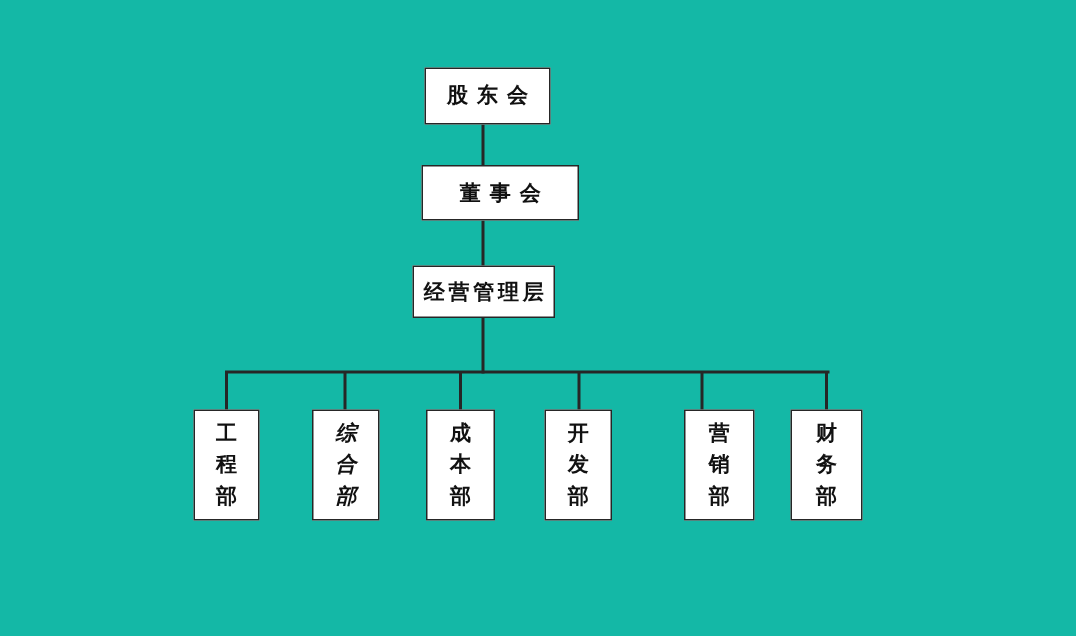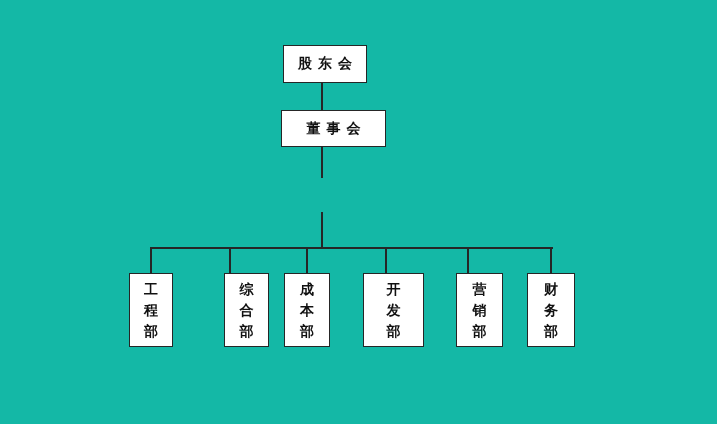--- a/index.html
+++ b/index.html
@@ -39,23 +39,23 @@
   
   .dept { top: 273px; height: 74px; }
   .dept .lbl {
     width: 15px;
     line-height: 21px;
     text-align: center;
     word-break: break-all;
     letter-spacing: 0;
   }
   .dept-1 { left: 129px; width: 44px; }
-  .dept-2 { left: 224px; width: 45px; }
+  .dept-2 { left: 208px; width: 45px; font-style: italic; }
   .dept-3 { left: 284px; width: 46px; justify-content: center; }
-  .dept-4 { left: 363px; width: 61px; }
+  .dept-4 { left: 363px; width: 45px; }
   .dept-5 { left: 456px; width: 47px; }
   .dept-6 { left: 527px; width: 48px; }
 
   
   .line {
     position: absolute;
     background: #262626;
     z-index: 1;
   }
   .vline { width: 2px; }
@@ -82,20 +82,23 @@
   </div>
 
   <div class="line vline v-shareholders-board"></div>
 
   <div class="node node-board">
     <span class="lbl">董事会</span>
   </div>
 
   <div class="line vline v-board-management"></div>
 
+  <div class="node node-management">
+    <span class="lbl">经营管理层</span>
+  </div>
 
   <div class="line vline v-management-bus"></div>
   <div class="line hline bus"></div>
   <div class="line vline drop drop-1"></div>
   <div class="line vline drop drop-2"></div>
   <div class="line vline drop drop-3"></div>
   <div class="line vline drop drop-4"></div>
   <div class="line vline drop drop-5"></div>
   <div class="line vline drop drop-6"></div>
 

